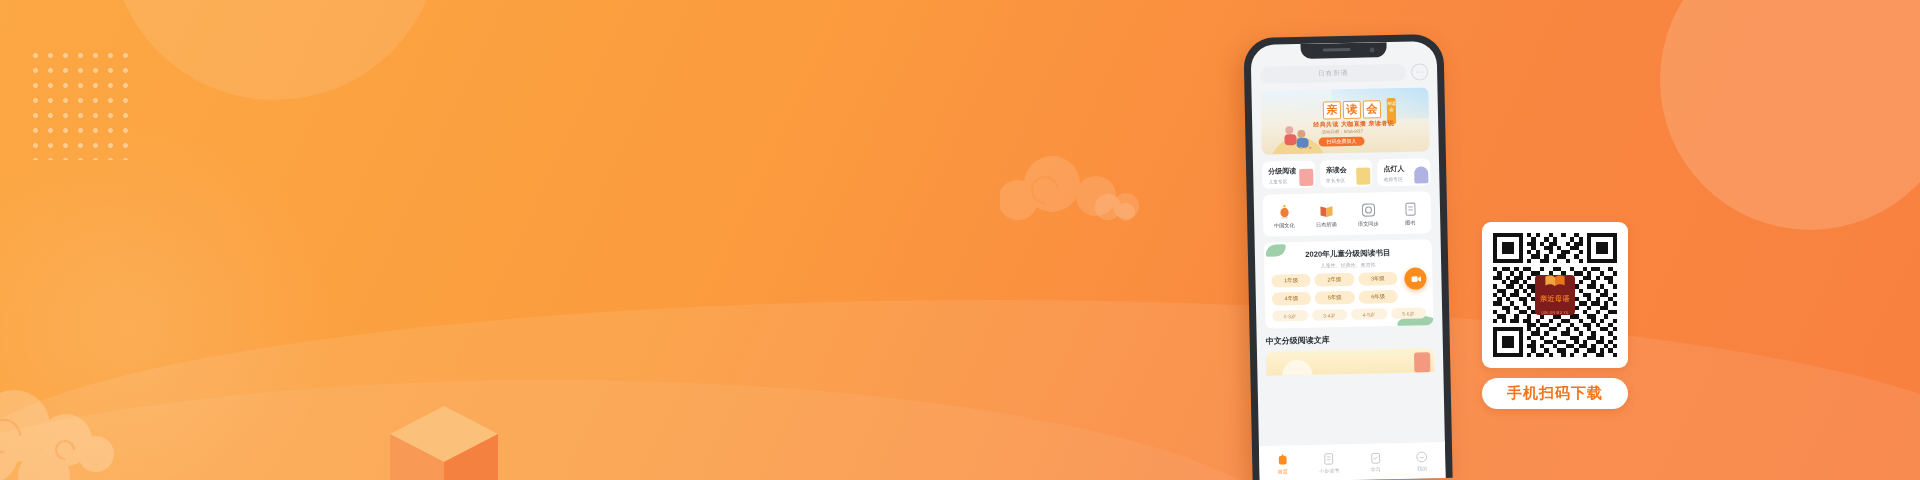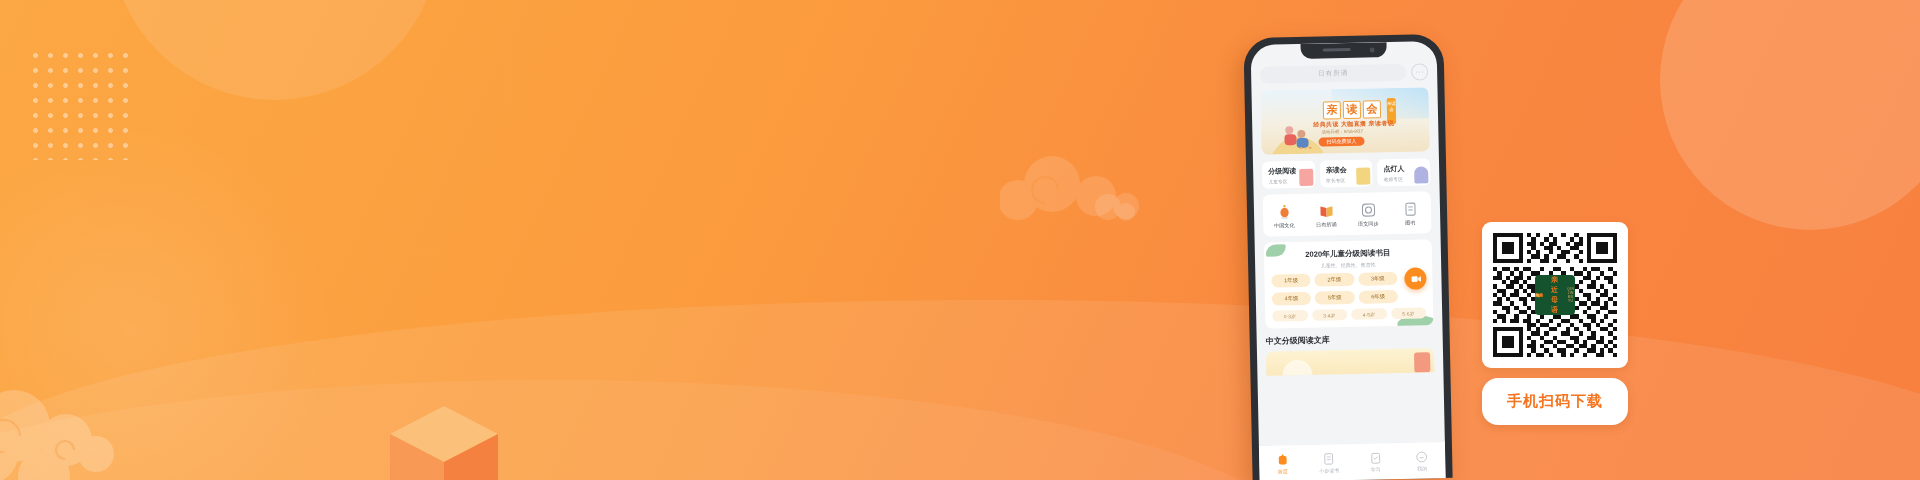--- a/index.html
+++ b/index.html
@@ -161,26 +161,26 @@
   .tab-ic{width:13px;height:13px;}
   .tab-lb{font-size:5px;color:#b4b9c0;}
   .tab.active .tab-lb{color:#fb8c1d;}
 
   
   .qr-block{position:absolute;left:1482px;top:222px;width:146px;text-align:center;}
   .qr-card{width:146px;height:146px;background:#fff;border-radius:9px;
     box-shadow:0 3px 10px rgba(170,70,10,.18);position:relative;
     display:flex;align-items:center;justify-content:center;}
   .qr-logo{position:absolute;left:50%;top:50%;transform:translate(-50%,-50%);
-    width:40px;height:40px;background:#14532d;border-radius:4px;
-    display:flex;flex-direction:row;align-items:center;justify-content:center;gap:7px;}
+    width:40px;height:40px;background:#7f1d1d;border-radius:4px;
+    display:flex;flex-direction:column;align-items:center;justify-content:center;gap:7px;}
   .qr-logo-txt{font-size:7px;color:#e8761c;font-weight:700;letter-spacing:.5px;
     font-family:"Liberation Serif",serif;}
   .qr-logo-sub{font-size:3.2px;color:#e8a860;letter-spacing:.4px;}
-  .dl-btn{margin-top:10px;width:146px;height:47px;border-radius:16px;background:#ffffff;
+  .dl-btn{margin-top:10px;width:146px;height:31px;border-radius:16px;background:#ffffff;
     color:#f4741f;font-size:15px;font-weight:700;letter-spacing:1px;
     display:flex;align-items:center;justify-content:center;
     box-shadow:0 3px 9px rgba(170,70,10,.20);cursor:pointer;}
 </style>
 </head>
 <body>
 
 <div class="banner">
 
   <div class="deco circle-tr"></div>

